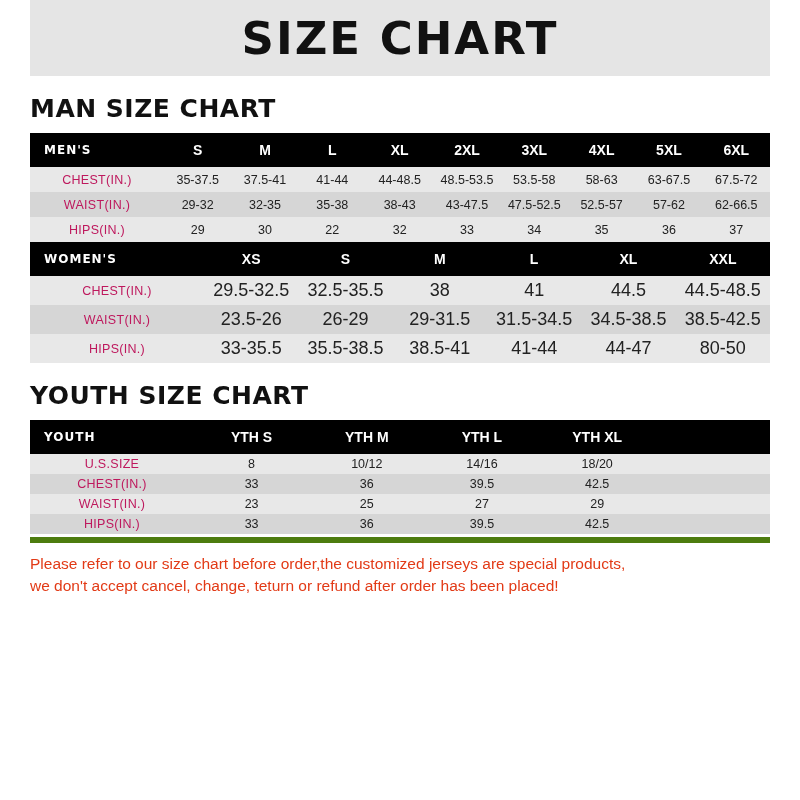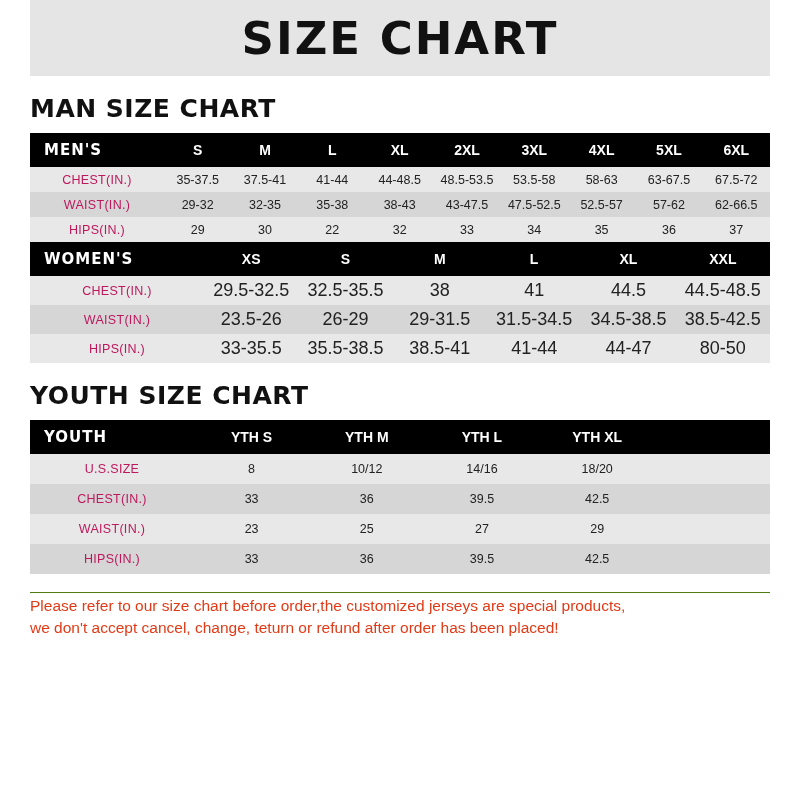--- a/index.html
+++ b/index.html
@@ -84,47 +84,47 @@
     background: #000000;
   }
   table.size-table thead th {
     color: #ffffff;
     font-size: 14px;
     height: 34px;
     font-weight: bold;
   }
   table.size-table thead th.corner {
     font-family: "DejaVu Sans", sans-serif;
-    font-size: 15px;
+    font-size: 12px;
     letter-spacing: 1px;
     text-align: left;
     padding-left: 14px;
   }
   table.size-table tbody tr.row-odd  { background: #e8e8e8; }
   table.size-table tbody tr.row-even { background: #d6d6d6; }
   table.size-table tbody td.rowlabel {
     text-align: center;
     font-size: 12.5px;
     letter-spacing: 0.3px;
     color: #be185d;
   }
   .men-table thead th.corner { width: 120px; }
   .women-table thead th.corner { width: 160px; }
   .youth-table thead th.corner { width: 150px; text-align: left; }
   .youth-table tbody td.rowlabel { text-align: center; }
   .youth-table th, .youth-table td { font-size: 13px; }
-  .youth-table tbody td { height: 30px; margin-top: 16px; }
+  .youth-table tbody td { height: 20px; margin-top: 16px; }
   .youth-table thead th { height: 38px; font-size: 15px; }
   .women-table tbody td { height: 29px; font-size: 18px; }
   .women-table thead th { height: 38px; font-size: 16px; }
   .men-table tbody td { height: 25px; }
   .notice {
-    margin: 18px 30px 0 30px;
-    border-top: 1px solid #4d7c0f;
-    padding-top: 2px;
+    margin: 3px 30px 0 30px;
+    border-top: 6px solid #4d7c0f;
+    padding-top: 10px;
     color: #e23a16;
     font-size: 15.5px;
     line-height: 1.45;
     font-family: "Liberation Sans", sans-serif;
   }
 </style>
 </head>
 <body>
 
 <div class="page">

